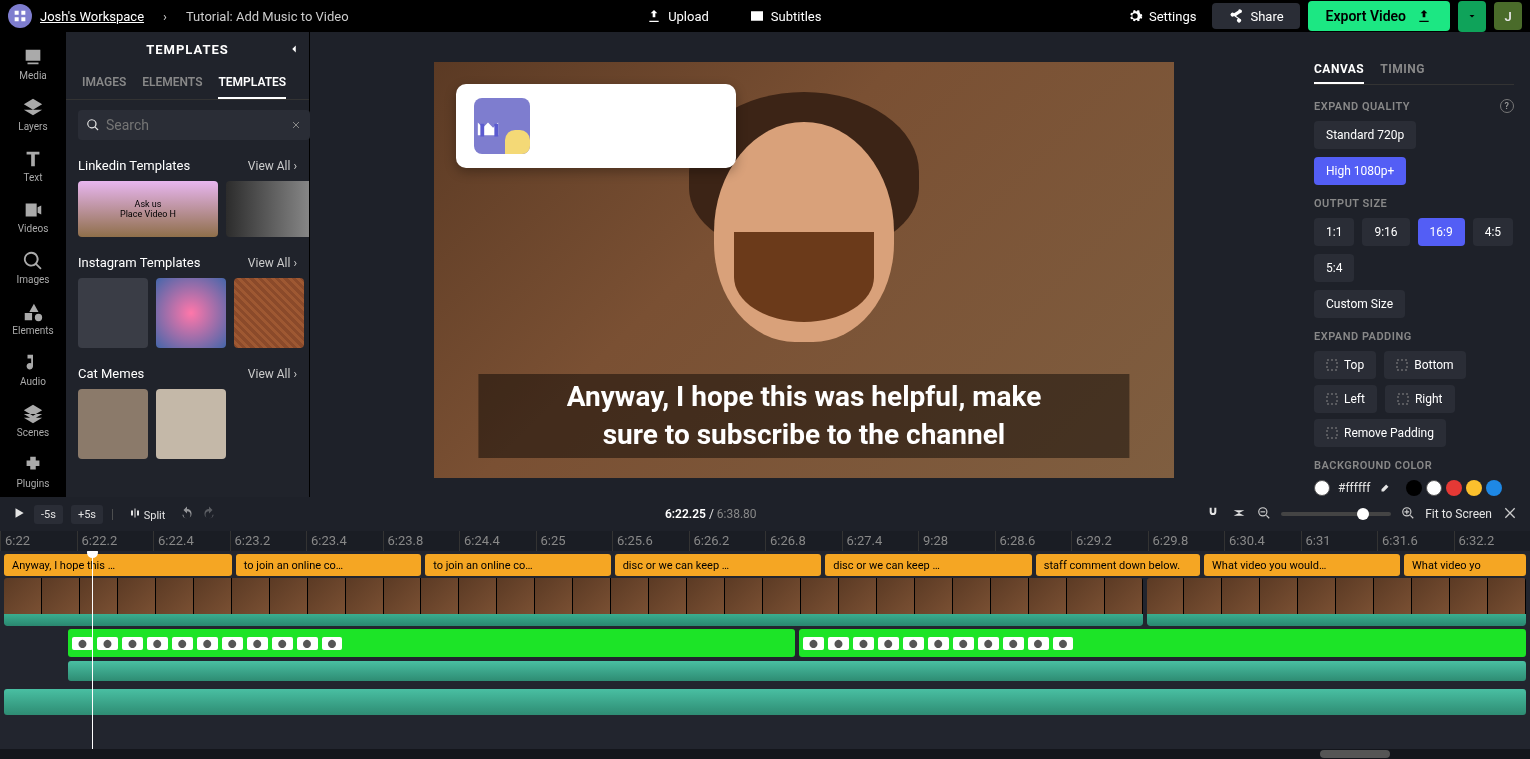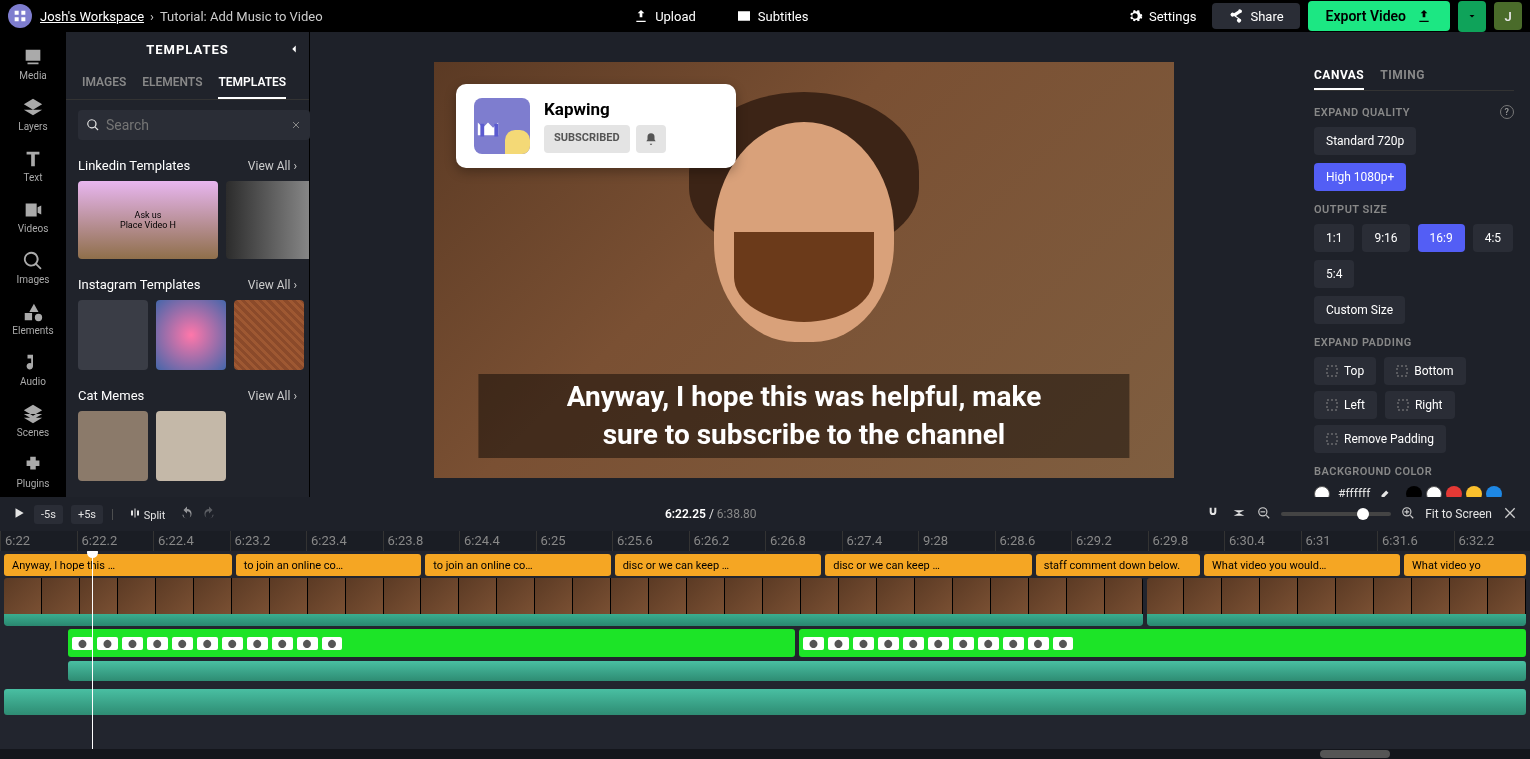--- a/index.html
+++ b/index.html
@@ -1,19 +1,19 @@
 <!DOCTYPE html>
 <html><head>
 <meta charset="utf-8">
 <style>
 * { box-sizing: border-box; margin: 0; padding: 0; font-family: -apple-system, BlinkMacSystemFont, "Segoe UI", Roboto, sans-serif; }
 body { background: #1a1d24; color: #e4e4e4; width: 1530px; height: 759px; overflow: hidden; display: flex; flex-direction: column; }
 .topbar { height: 32px; background: #000; display: flex; align-items: center; padding: 0 8px; gap: 8px; font-size: 13px; }
 .logo-avatar { width: 24px; height: 24px; background: #7e7dcf; border-radius: 50%; display: flex; align-items: center; justify-content: center; }
-.breadcrumb { display: flex; align-items: center; gap: 6px; }
+.breadcrumb { display: flex; align-items: center; gap: 19px; }
 .breadcrumb .workspace { text-decoration: underline; color: #fff; }
 .breadcrumb .sep, .breadcrumb .project { color: #ccc; }
 .topbar-center { margin-left: auto; display: flex; gap: 24px; }
 .topbar-right { margin-left: auto; display: flex; align-items: center; gap: 8px; }
 .tb-btn { display: flex; align-items: center; gap: 6px; padding: 4px 8px; color: #fff; font-size: 13px; cursor: pointer; }
 .tb-btn.share { background: #2a2d36; border-radius: 4px; padding: 5px 16px; }
 .export-btn { background: #1ce783; color: #000; font-weight: 600; padding: 7px 18px; border-radius: 4px; display: flex; align-items: center; gap: 10px; font-size:14px;}
 .export-dd { background: #0fa35a; width: 28px; height: 31px; border-radius: 4px; display: flex; align-items: center; justify-content: center; color:#000;}
 .user-avatar { width: 28px; height: 28px; background: #4a6b2a; border-radius: 4px; display: flex; align-items: center; justify-content: center; font-weight: 600; }
 
@@ -30,21 +30,21 @@
 .panel-tab.active { color: #fff; border-bottom: 2px solid #fff; }
 .search-row { display: flex; gap: 6px; padding: 10px 12px; }
 .search-box { flex: 1; background: #2a2d36; border-radius: 4px; display: flex; align-items: center; padding: 0 8px; gap: 6px; height: 30px; }
 .search-box input { background: transparent; border: 0; outline: 0; color: #5eead4; font-size: 14px; flex: 1; }
 .go-btn { background: #535ef5; color: #fff; border-radius: 4px; padding: 0 12px; font-size: 13px; display: flex; align-items: center; height: 30px; cursor: pointer; }
 .panel-scroll { flex: 1; overflow-y: auto; padding: 0 12px; }
 .section-hdr { display: flex; justify-content: space-between; align-items: center; padding: 8px 0; font-size: 13px; color: #fff; }
 .section-hdr .viewall { color: #ccc; font-size: 12px; }
 .thumb-row { display: flex; gap: 8px; margin-bottom: 10px; }
 .thumb { width: 70px; height: 70px; background: #2a2d36; border-radius: 4px; flex-shrink: 0; display:flex; align-items:center; justify-content:center; overflow:hidden;}
-.thumb.wide { width: 140px; height: 78px; }
+.thumb.wide { width: 140px; height: 56px; }
 .thumb.li1 { background: linear-gradient(180deg,#e8b6f0,#8f6f4a); color:#000; font-size:9px; text-align:center;}
 .thumb.li2 { background: linear-gradient(90deg,#2c2c2c,#c4c4c4); }
 .thumb.ig1 { background: #3a3d46; }
 .thumb.ig2 { background: radial-gradient(circle,#f7a,#46a); }
 .thumb.ig3 { background: repeating-linear-gradient(45deg,#8b4a2a,#8b4a2a 3px,#9e5832 3px,#9e5832 6px); }
 
 .canvas-area { flex: 1; background: #1e2129; display: flex; align-items: flex-start; justify-content: center; padding-top: 30px; position: relative; }
 .video-preview { width: 740px; height: 416px; background: #6b4a32; position: relative; overflow:hidden; }
 .video-bg { position:absolute; inset:0; background: linear-gradient(135deg, #5b3a24 0%, #7a5033 40%, #7f5e40 100%); }
 .person { position:absolute; left:50%; top:48%; transform:translate(-50%,-50%); width:260px; height:320px; }
@@ -54,21 +54,21 @@
 .subscribe-card { position: absolute; top: 22px; left: 22px; background: #fff; border-radius: 10px; padding: 14px 18px; display: flex; gap: 14px; align-items: center; width: 280px; box-shadow: 0 4px 12px rgba(0,0,0,0.3); }
 .sub-avatar { width: 56px; height: 56px; background: #7e7dcf; border-radius: 8px; display:flex; align-items:flex-end; justify-content:center; overflow:hidden;}
 .sub-avatar-body{ width:40px; height:24px; background:#f4d976; border-radius:10px 10px 0 0;}
 .sub-text { flex: 1; }
 .sub-title { font-weight: 700; color: #000; font-size: 17px; margin-bottom: 6px; }
 .sub-row { display: flex; gap: 6px; }
 .sub-btn { background: #e4e4e4; color: #555; font-size: 11px; font-weight: 700; padding: 6px 10px; border-radius: 4px; }
 .bell-btn { background: #e4e4e4; width: 30px; height: 28px; border-radius: 4px; display: flex; align-items: center; justify-content: center; color:#555;}
 .subtitle-overlay { position: absolute; bottom: 20px; left: 50%; transform: translateX(-50%); text-align: center; font-size: 28px; font-weight: 700; color: #fff; background: rgba(0,0,0,0.45); padding: 4px 14px; line-height: 1.35; width:88%;}
 
-.right-panel { width: 232px; background: #1e2129; padding: 30px 16px; font-size: 12px; text-align: right; }
+.right-panel { width: 232px; background: #1e2129; padding: 24px 16px; font-size: 12px; text-align: right; }
 .rp-tabs { display: flex; gap: 16px; border-bottom: 1px solid #333; margin-bottom: 14px; }
 .rp-tab { padding: 6px 0; color: #888; font-weight: 700; font-size: 12px; cursor: pointer; letter-spacing:0.5px;}
 .rp-tab.active { color: #fff; border-bottom: 2px solid #fff; }
 .rp-section-title { color: #888; font-size: 11px; font-weight: 600; letter-spacing: 0.5px; margin: 12px 0 8px; display:flex; justify-content:space-between; align-items:center;}
 .rp-btn-row { display: flex; gap: 8px; flex-wrap: wrap; }
 .rp-btn { background: #2a2d36; padding: 7px 12px; border-radius: 4px; color: #ffffff; font-size: 12px; cursor: pointer; display:flex; align-items:center; gap:6px;}
 .rp-btn.active { background: #535ef5; }
 .color-row { display: flex; gap: 8px; align-items: center; }
 .swatch { width: 16px; height: 16px; border-radius: 50%; }
 .swatches { display: flex; gap: 4px; margin-left: 6px; }
@@ -287,31 +287,20 @@
         </div>
       <div class="subscribe-card">
         <div class="sub-avatar">
           <svg width="48" height="40" viewBox="0 0 48 40">
               <path fill="#fff" d="M6 2l8 8 8-8 8 8 8-8v20H6z"></path>
               <rect x="10" y="4" width="6" height="20" fill="#5a5ad0"></rect>
               <rect x="32" y="4" width="6" height="20" fill="#5a5ad0"></rect>
             </svg>
           <div class="sub-avatar-body"></div>
         </div>
-        <div class="sub-text">
-          <div class="sub-title">Kapwing</div>
-          <div class="sub-row">
-            <div class="sub-btn">SUBSCRIBED</div>
-            <div class="bell-btn">
-                <svg width="14" height="14" viewBox="0 0 24 24">
-                  <path d="M12 2a6 6 0 00-6 6v5l-2 3h16l-2-3V8a6 6 0 00-6-6zm0 20a2 2 0 002-2h-4a2 2 0 002 2z"></path>
-                </svg>
-              </div>
-          </div>
-        </div>
       </div>
       <div class="subtitle-overlay">
         <span>Anyway, I hope this was helpful, make</span><br><span>sure to subscribe to the channel</span>
       </div>
     </div>
   </div>
 
   <div class="right-panel">
     <div class="rp-tabs">
       <div class="rp-tab active">CANVAS</div>

